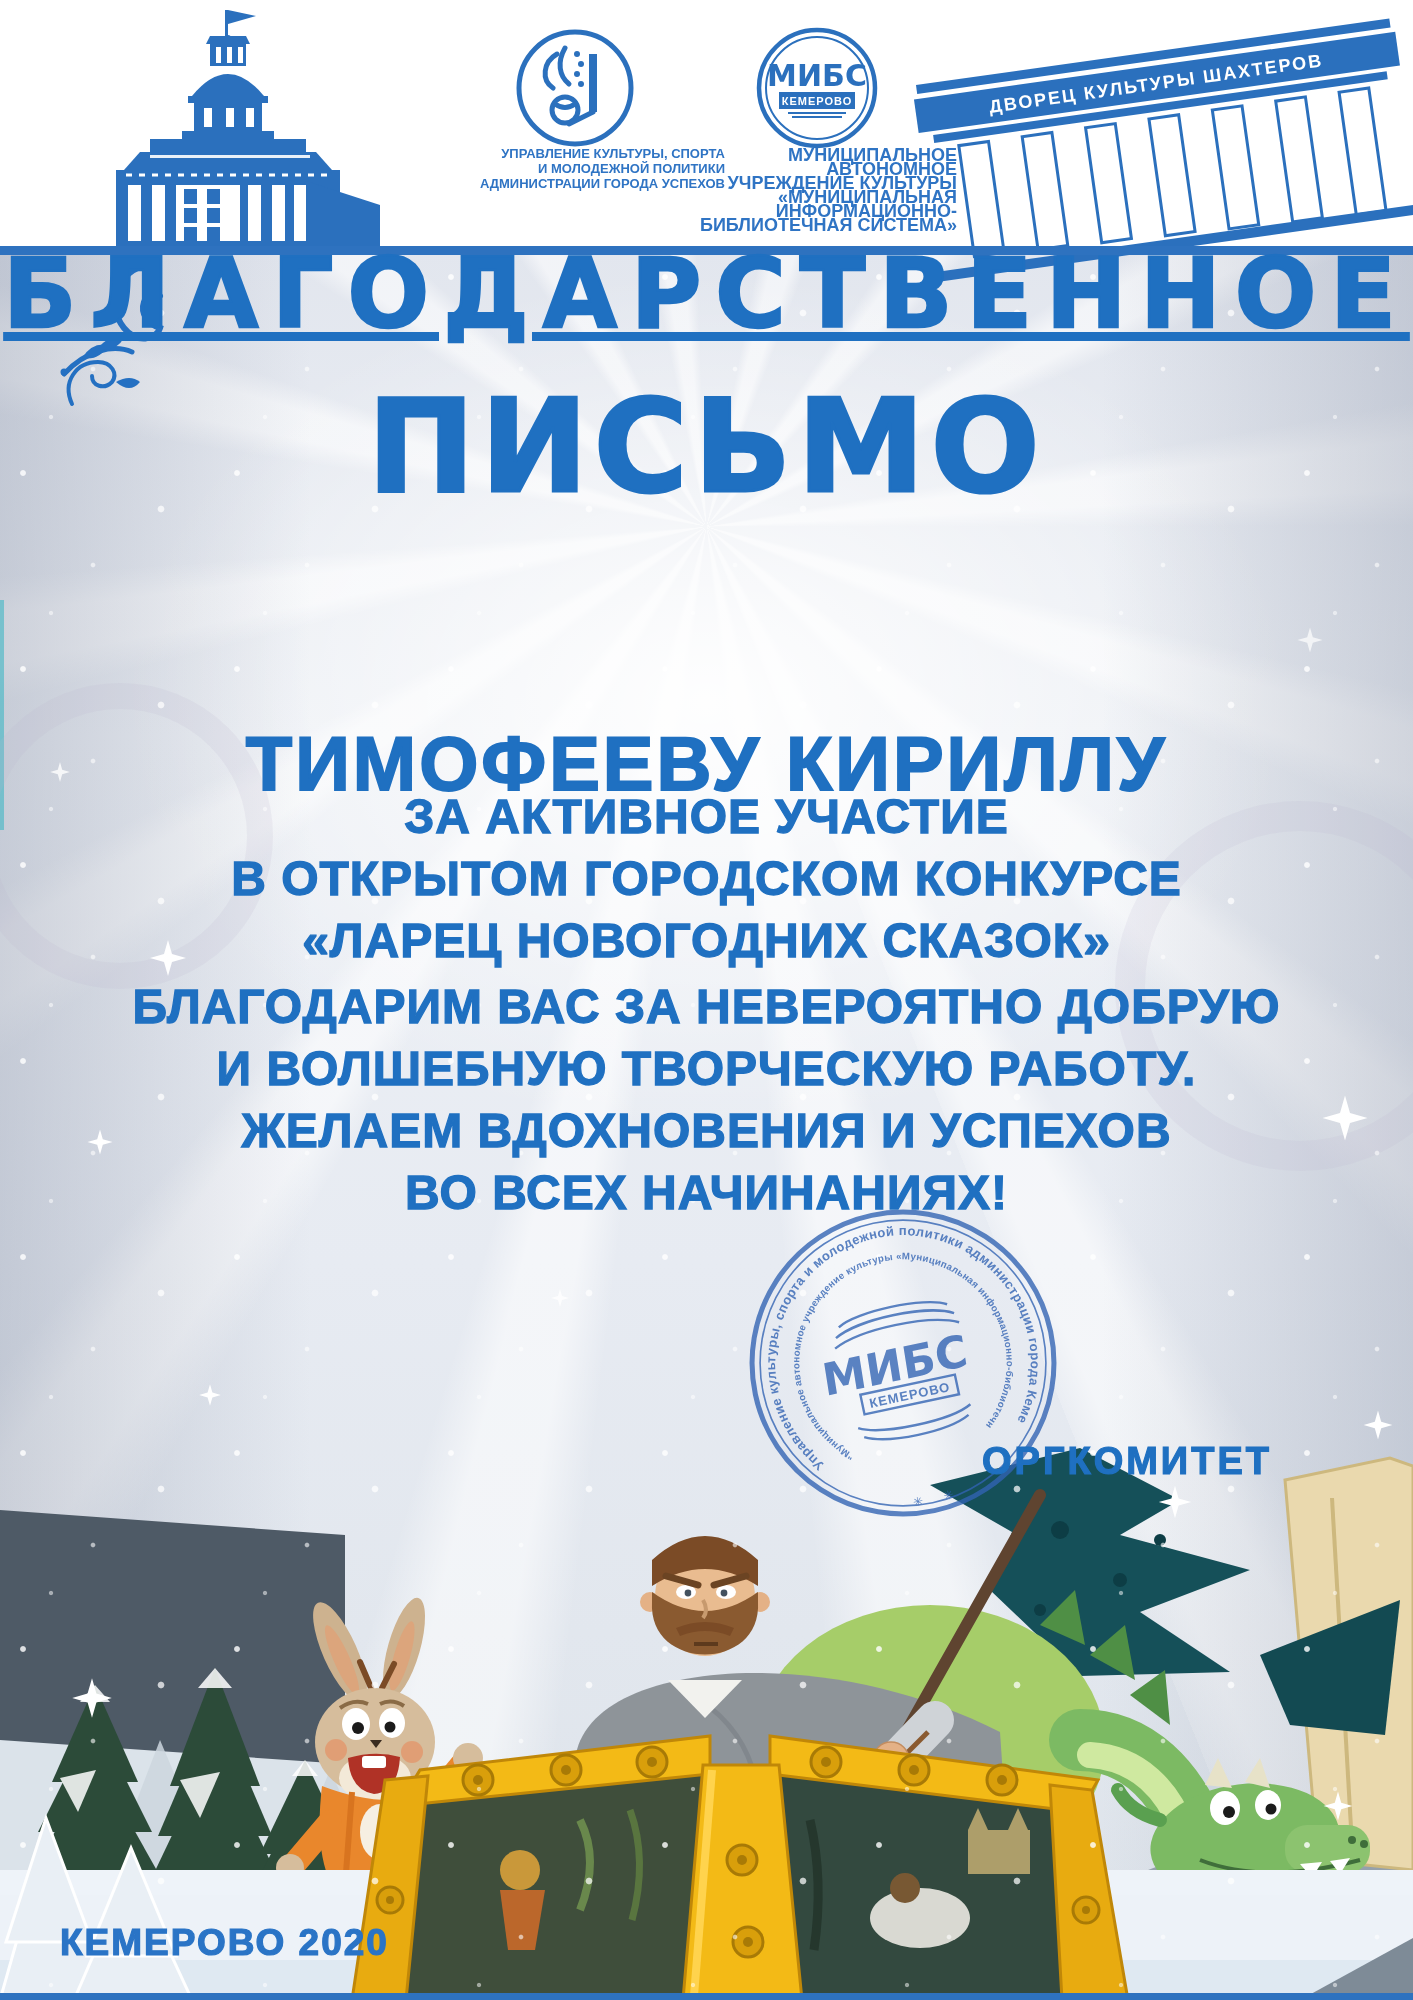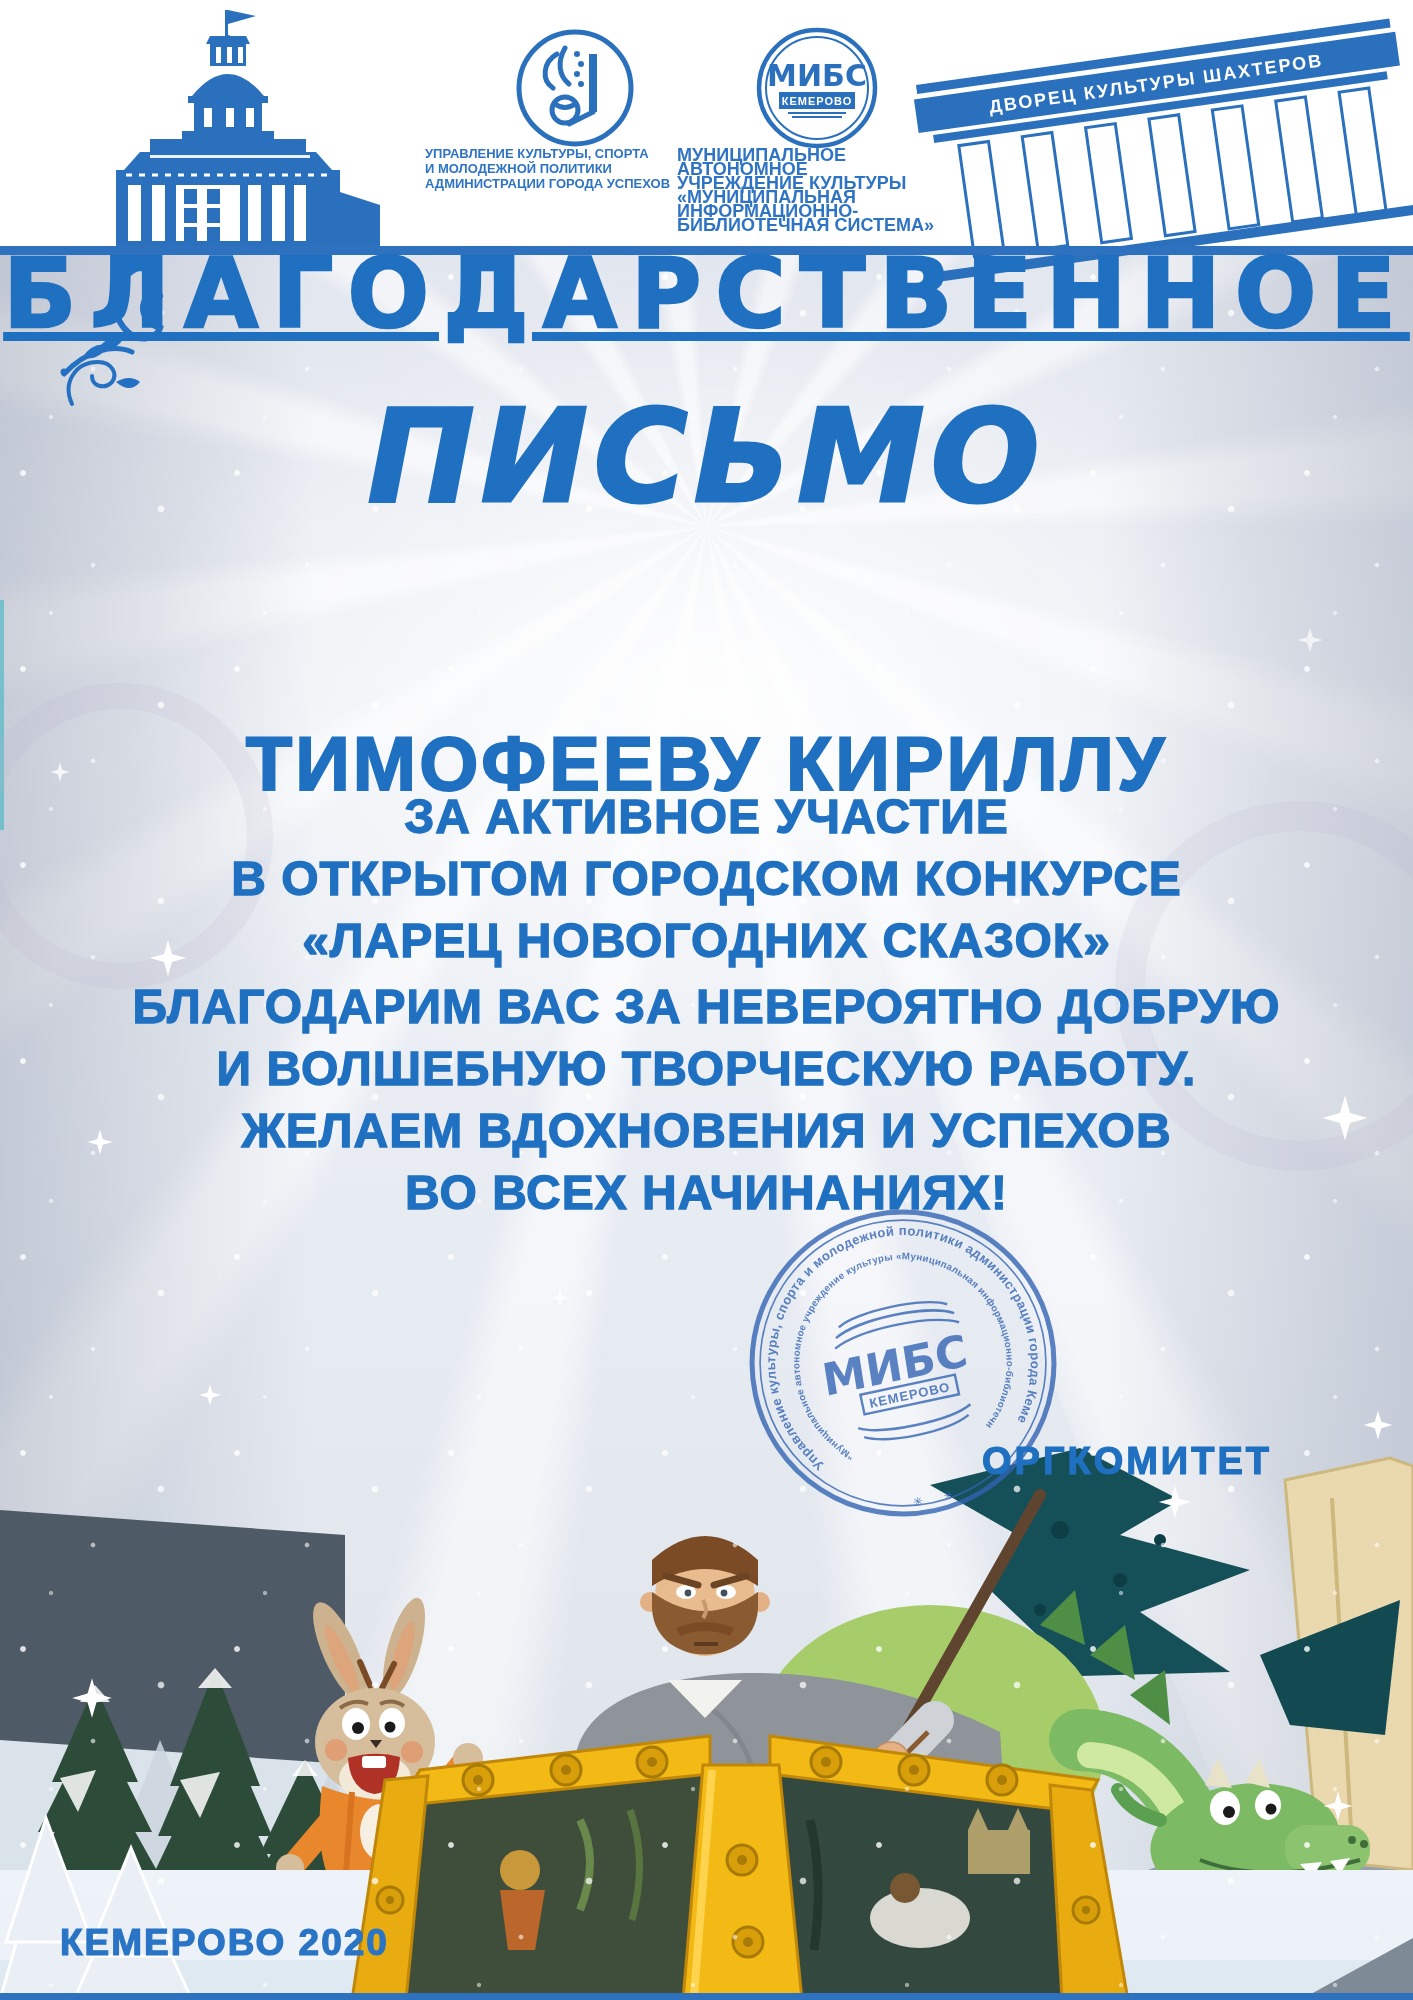--- a/index.html
+++ b/index.html
@@ -23,30 +23,30 @@
   .snow{left:0;top:246px;width:1413px;height:1754px;z-index:6;pointer-events:none;opacity:.85;
       background-image:
         radial-gradient(circle at 23px 31px, rgba(255,255,255,.95) 2.4px, transparent 3.4px),
         radial-gradient(circle at 93px 123px, rgba(255,255,255,.7) 1.8px, transparent 2.8px),
         radial-gradient(circle at 161px 67px, rgba(255,255,255,.85) 2.8px, transparent 3.8px),
         radial-gradient(circle at 51px 171px, rgba(255,255,255,.6) 1.6px, transparent 2.6px);
       background-size:214px 196px;}
   
   .header{left:0;top:0;width:1413px;height:246px;background:#fff;z-index:5;}
   .header-bar{left:0;top:246px;width:1413px;height:9px;background:#2e72bf;z-index:5;}
-  .logo-caption{position:absolute;text-align:left;font-weight:bold;color:#2f74c4;}
+  .logo-caption{position:absolute;text-align:right;font-weight:bold;color:#2f74c4;}
   .cap1{left:425px;top:146px;width:300px;font-size:13px;line-height:15px;}
   .cap2{left:677px;top:148px;width:280px;font-size:18px;line-height:14px;}
   
   .blue{color:#1f70c1;text-align:right;}
   .center-text{left:0;width:1413px;text-align:center;font-weight:bold;}
   .title1{top:238px;font-size:96px;letter-spacing:14px;z-index:7;
           font-family:"DejaVu Sans","Liberation Sans",sans-serif;text-decoration:underline;-webkit-text-stroke:2.5px #1f70c1;}
-  .title2{top:382px;font-size:128px;letter-spacing:6px;z-index:7;
-          font-family:"DejaVu Sans","Liberation Sans",sans-serif;font-style:italic;-webkit-text-stroke:3px #1f70c1;}
+  .title2{top:372px;font-size:128px;letter-spacing:6px;z-index:7;
+          font-family:"DejaVu Sans","Liberation Sans",sans-serif;-webkit-text-stroke:3px #1f70c1;}
   .recipient{top:684px;font-size:76px;letter-spacing:3px;z-index:7;margin-top:36px;-webkit-text-stroke:2px #1f70c1;}
   .award{top:786px;font-size:48px;line-height:62px;letter-spacing:1px;z-index:7;-webkit-text-stroke:1.3px #1f70c1;}
   .message{top:976px;font-size:48px;line-height:62px;letter-spacing:1px;z-index:7;-webkit-text-stroke:1.3px #1f70c1;}
   .signature{left:982px;top:1440px;font-size:38px;font-weight:bold;letter-spacing:3px;z-index:9;
              -webkit-text-stroke:1.2px #1f70c1;}
   .footer{left:60px;top:1922px;font-size:37px;font-weight:bold;letter-spacing:2px;z-index:9;
           color:#2a74c6;-webkit-text-stroke:1.2px #2a74c6;}
   .swirl{left:52px;top:252px;z-index:7;}
   
   .stamp{left:742px;top:1202px;width:322px;height:322px;z-index:8;transform:rotate(-12deg);opacity:.9;}

